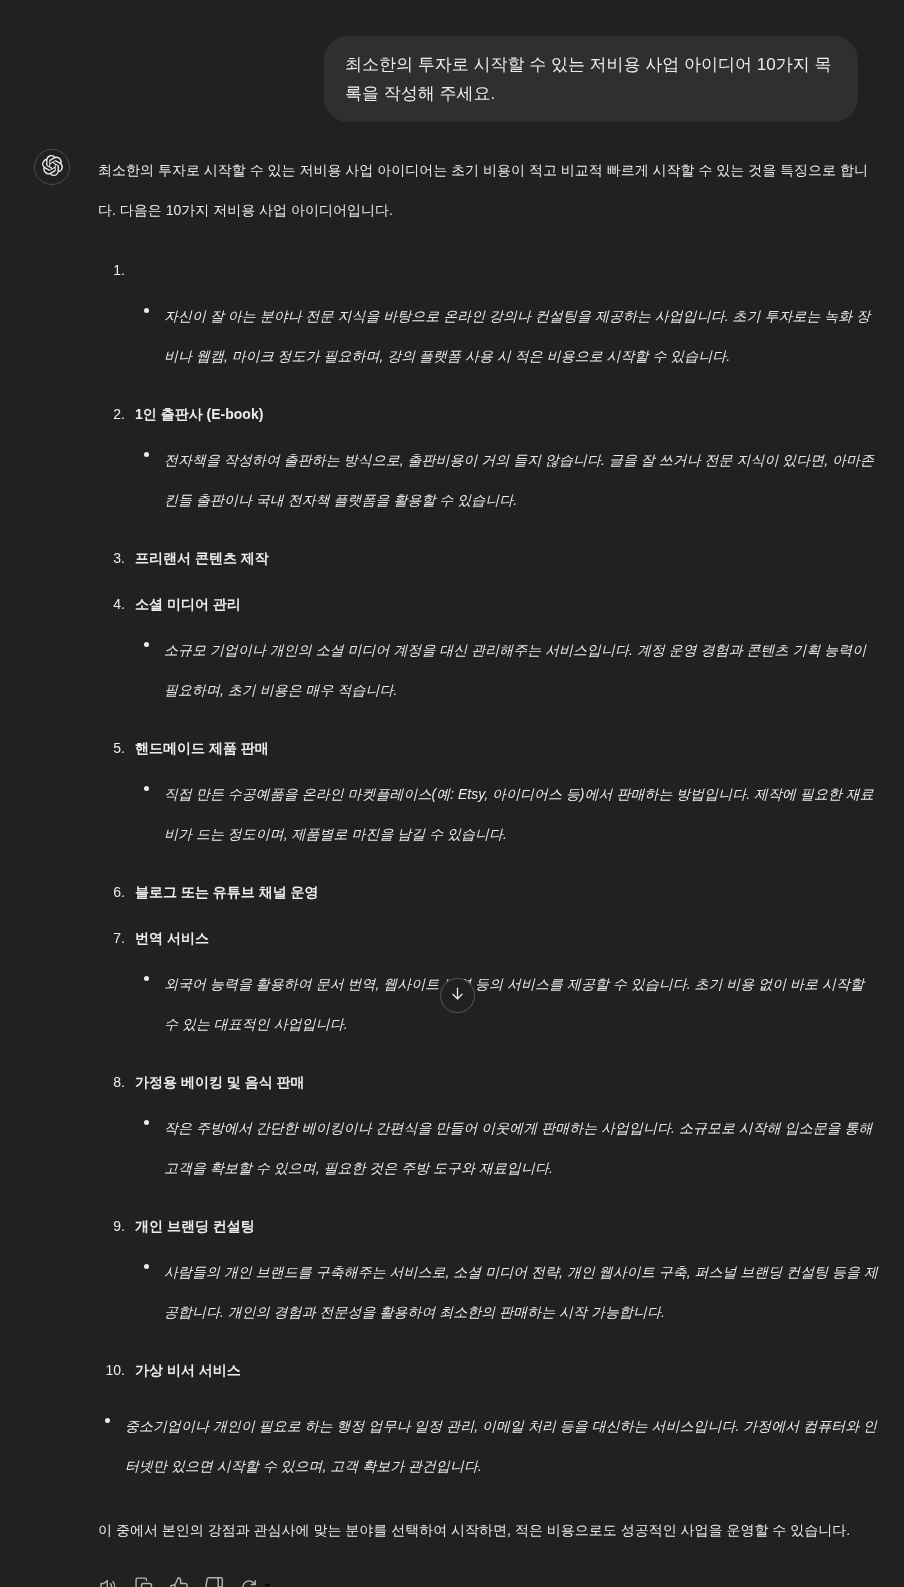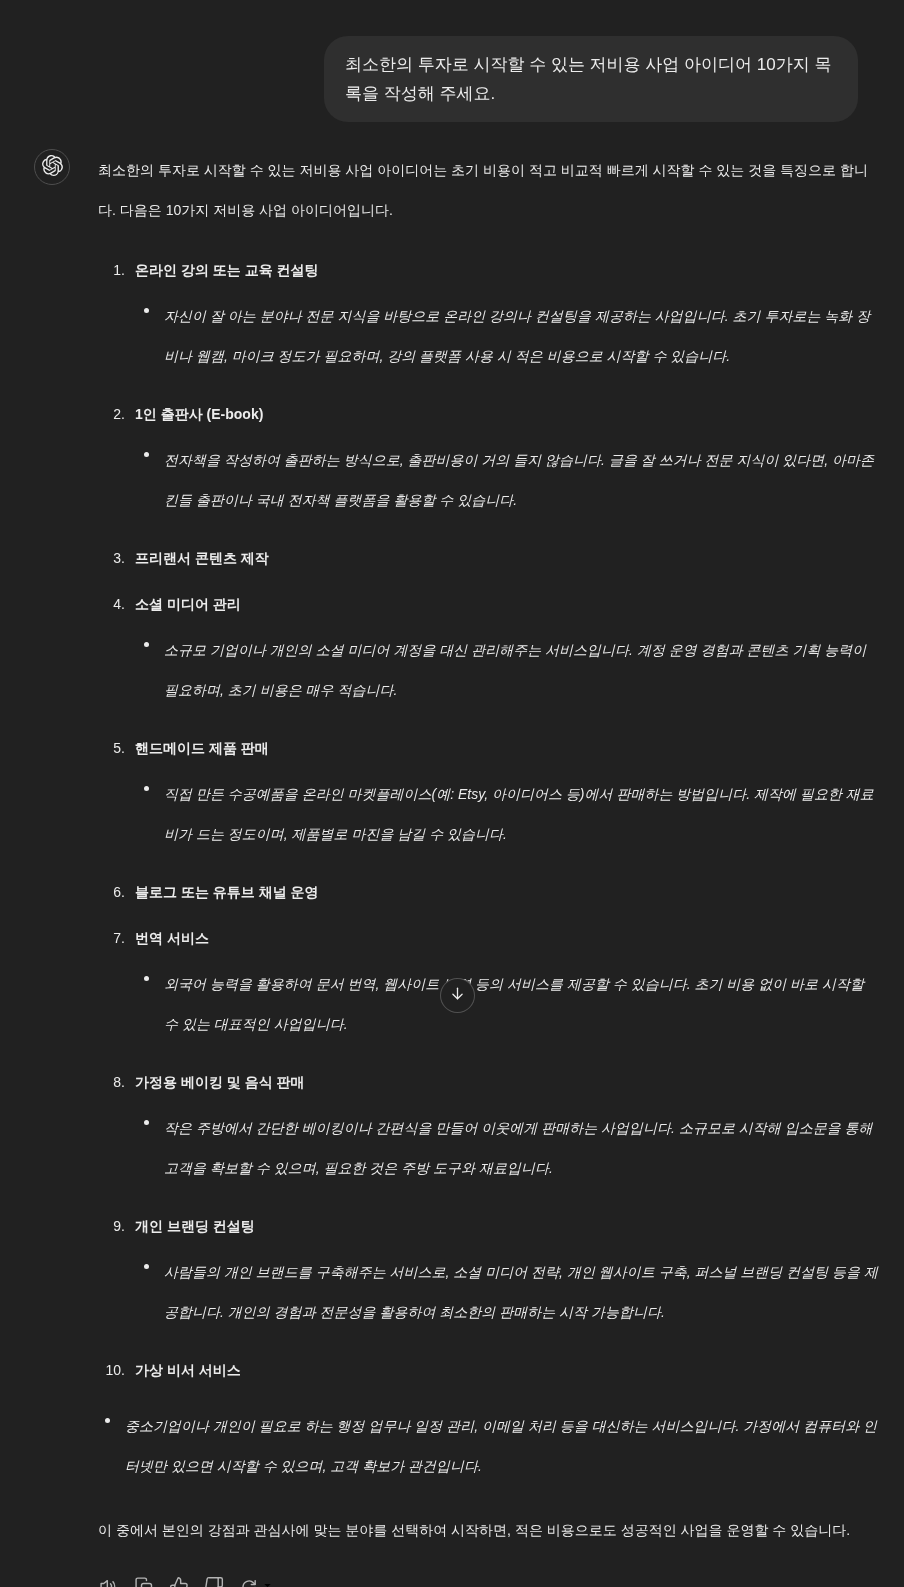--- a/index.html
+++ b/index.html
@@ -97,21 +97,20 @@
           </svg>
       </span>
     </div>
 
     <div class="content">
       <p class="intro">최소한의 투자로 시작할 수 있는 저비용 사업 아이디어는 초기 비용이 적고 비교적 빠르게 시작할 수 있는 것을 특징으로 합니다. 다음은 10가지 저비용 사업 아이디어입니다.</p>
 
       <div class="item">
         <div class="item-title">
           <span class="item-num">1.</span>
-          <b>온라인 강의 또는 교육 컨설팅</b>
         </div>
         <div class="item-bullet">
           <span class="bullet-dot"></span>
           <span>자신이 잘 아는 분야나 전문 지식을 바탕으로 온라인 강의나 컨설팅을 제공하는 사업입니다. 초기 투자로는 녹화 장비나 웹캠, 마이크 정도가 필요하며, 강의 플랫폼 사용 시 적은 비용으로 시작할 수 있습니다.</span>
         </div>
       </div>
 
       <div class="item">
         <div class="item-title">
           <span class="item-num">2.</span>

